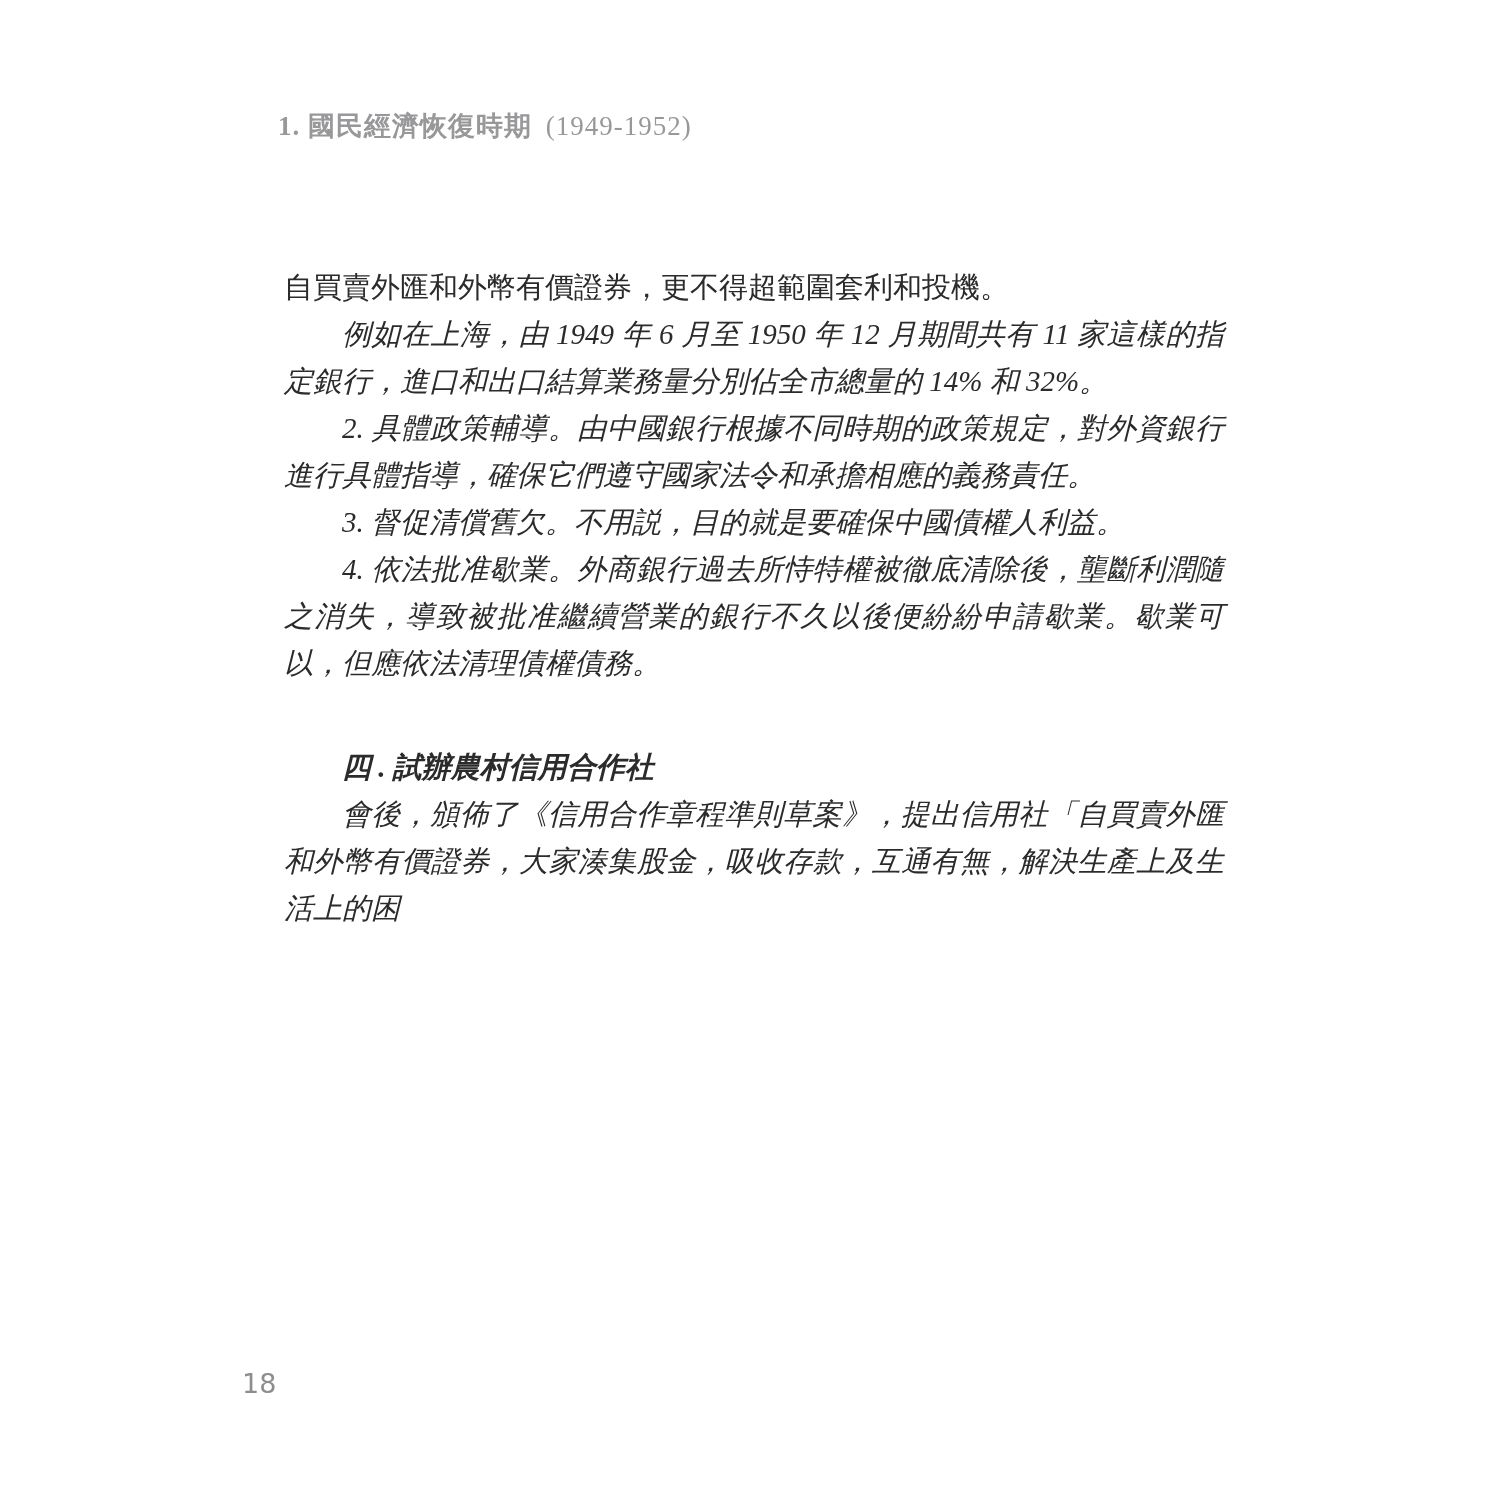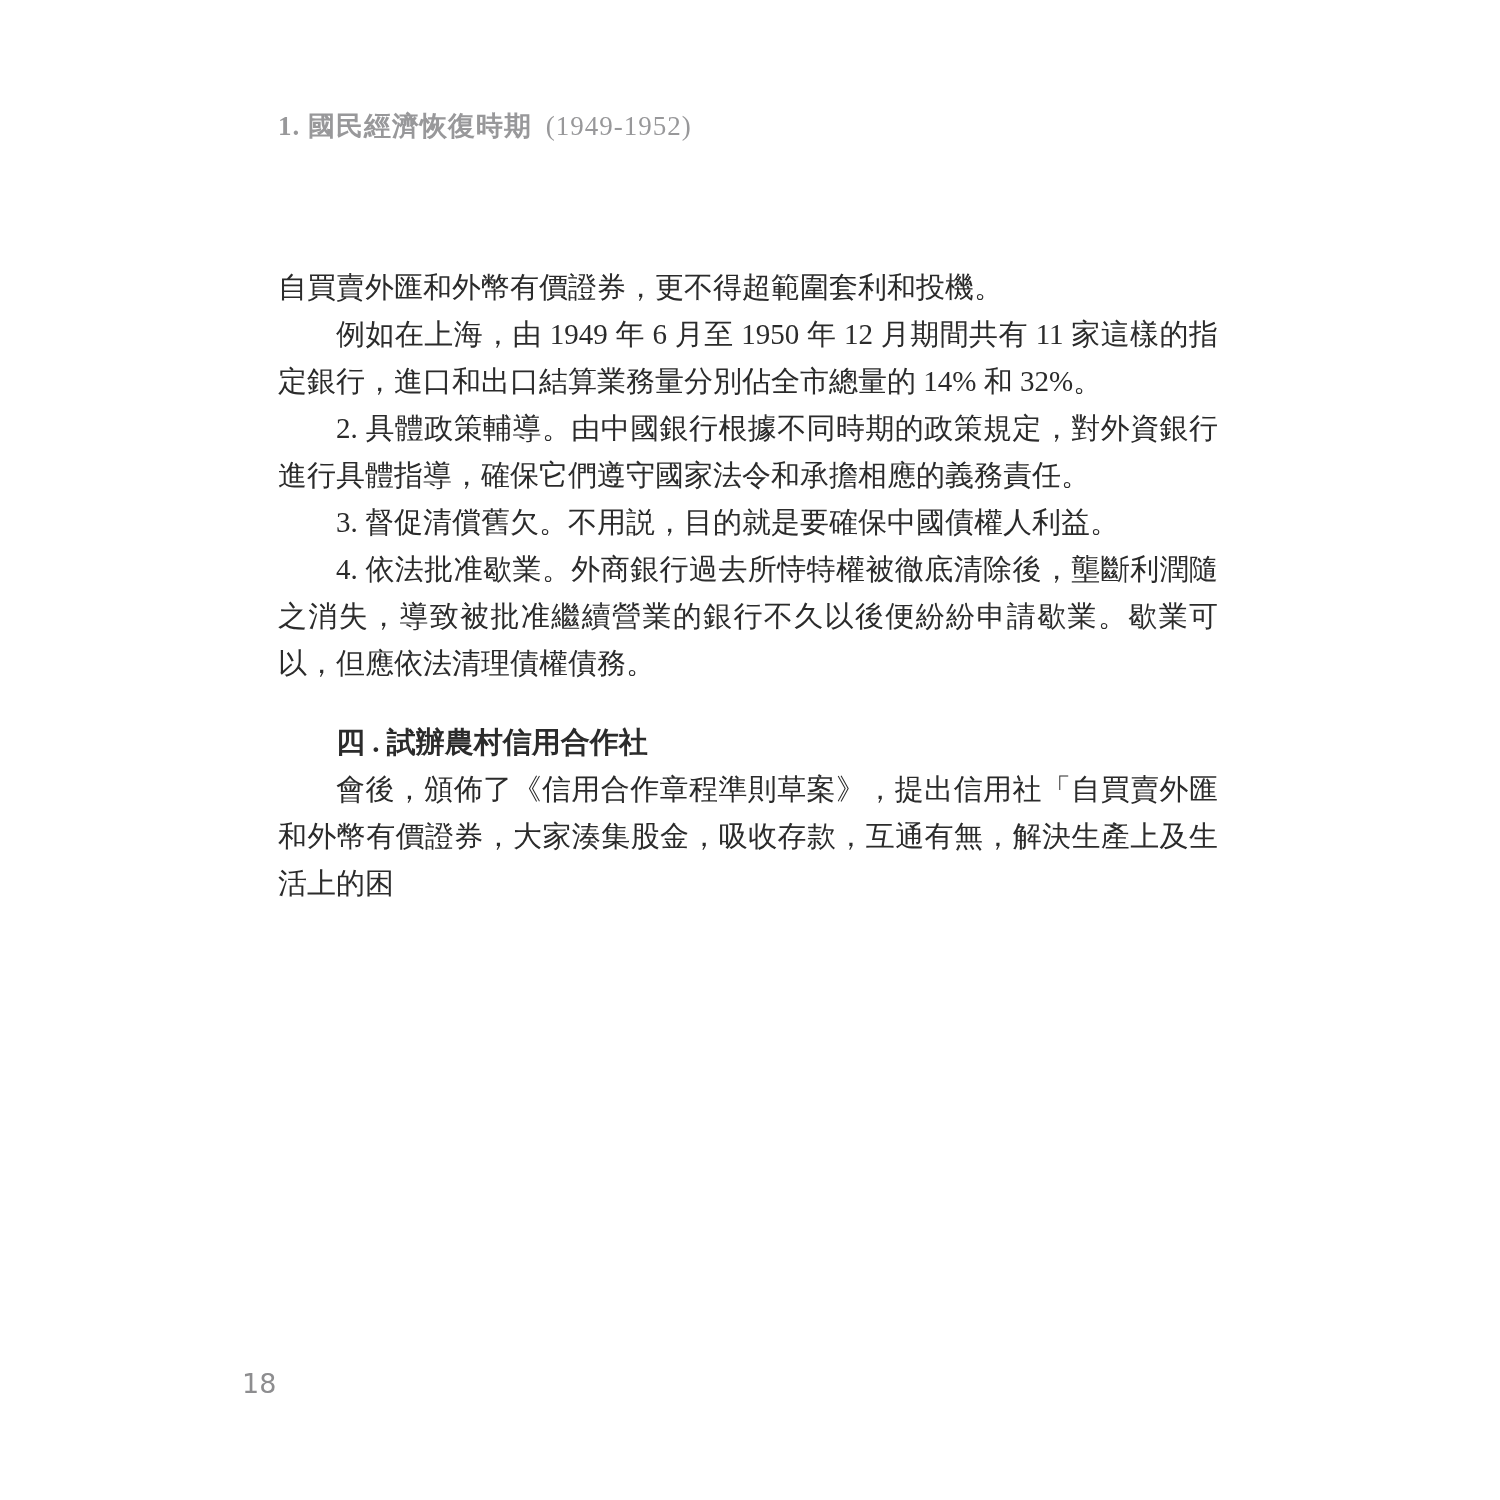--- a/index.html
+++ b/index.html
@@ -28,38 +28,39 @@
   }
   .running-header .chapter-title {
     font-weight: 700;
   }
   .running-header .chapter-years {
     font-weight: 400;
     margin-left: 6px;
   }
   .body-text {
     position: absolute;
-    left: 278px;
+    left: 284px;
     top: 264px;
     width: 940px;
     font-size: 29px;
     line-height: 47px;
     text-align: justify;
     color: var(--body-color, #2b2b2b);
   }
   .body-text p {
     margin: 0;
     padding: 0;
   }
   .body-text p.indent {
     text-indent: 2em;
+    font-style: italic;
   }
   .body-text p.section-heading {
     font-weight: 700;
-    margin-top: 32px;
+    margin-top: 57px;
     text-align: left;
   }
   .page-number {
     position: absolute;
     left: 242px;
     top: 1368px;
     font-size: 27px;
     color: var(--pagenum-color, #8d8d8f);
     font-family: "DejaVu Sans", "Liberation Sans", sans-serif;
     text-align: right;

